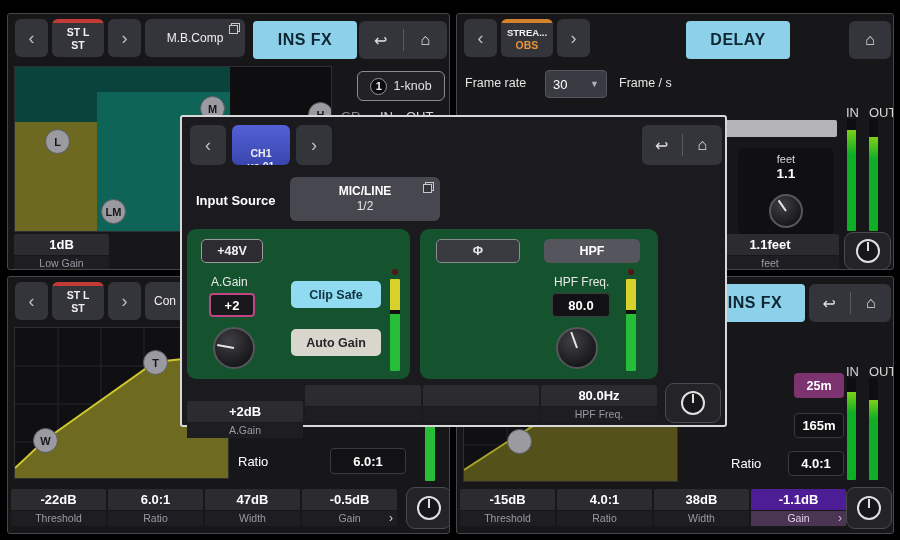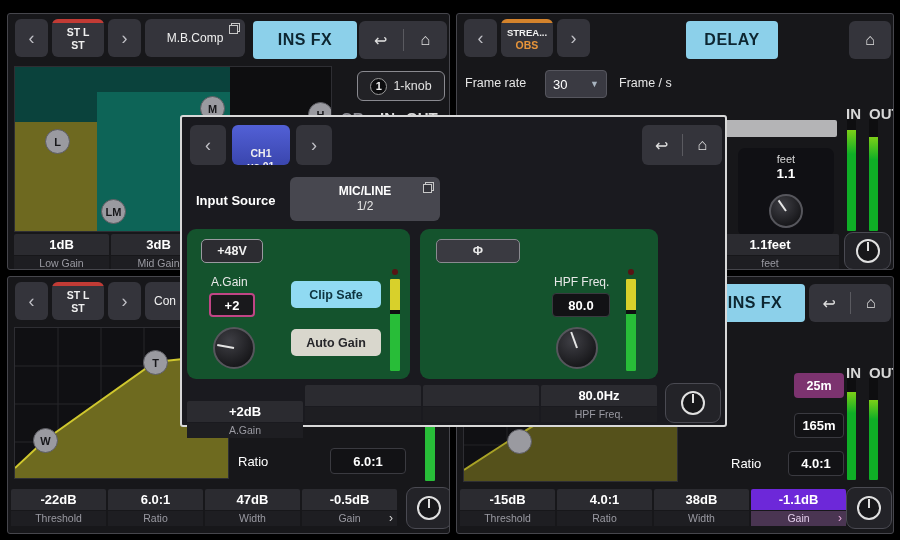--- a/index.html
+++ b/index.html
@@ -19,21 +19,21 @@
   .title { position:absolute; height:38px; display:flex; align-items:center; justify-content:center;
            background:#8cd0ea; color:#0d2631; font-weight:bold; font-size:16px; border-radius:4px; letter-spacing:.5px; }
   .navbox { position:absolute; height:38px; background:#34343b; border-radius:6px;
             display:flex; align-items:center; justify-content:space-evenly; }
   .navbtn { width:38px; text-align:center; font-size:16px; color:#e0e0e0; }
   .vsep { width:1px; height:22px; background:#5a5a60; }
   .fval { background:#2b2b30; color:#fff; font-weight:bold; font-size:13px; text-align:center;
           height:21px; line-height:21px; border-radius:2px 2px 0 0; }
   .flab { background:#1e1e22; color:#9a9aa2; font-size:10.5px; text-align:center;
           height:15px; line-height:15px; margin-top:1px; position:relative; }
-  .fval.purple { background:#6d28d9; }
+  .fval.purple { background:#4c1d95; }
   .flab.purple { background:#4a3552; color:#e2cdea; }
   .more { position:absolute; right:4px; top:0; font-size:12px; color:#d8d8d8; }
   .more.pink { color:#e2a8d8; }
   .knob { position:absolute; border-radius:50%; border:2px solid #56565c;
           background:radial-gradient(circle at 38% 32%, #3f3f45, #17171a 75%); }
   .knob .ptr { position:absolute; left:50%; bottom:50%; width:2px; height:17px; margin-left:-1px;
                background:#e6e6e6; transform-origin:50% 100%; }
   .knob.small .ptr { height:13px; }
   .meter { position:absolute; background:#0e0e10; overflow:hidden; border-radius:1px; }
   .mfill { position:absolute; bottom:0; left:0; right:0; }
@@ -44,21 +44,21 @@
               display:flex; align-items:center; justify-content:center; }
   .clock { width:24px; height:24px; border:2px solid #e0e0e0; border-radius:50%; position:relative; background:#17171a; }
   .clock::after { content:""; position:absolute; left:50%; top:1px; width:2px; height:9px; margin-left:-1px; background:#e0e0e0; }
   .gnode { position:absolute; width:25px; height:25px; border-radius:50%; background:#9a9aa0;
            border:1px solid #5c5c62; color:#17171a; font-size:11px; font-weight:bold;
            display:flex; align-items:center; justify-content:center; }
   .copyic { position:absolute; width:11px; height:11px; }
   .copyic::before { content:""; position:absolute; right:0; top:0; width:7px; height:7px; border:1px solid #c8c8c8; }
   .copyic::after  { content:""; position:absolute; left:0; bottom:0; width:7px; height:7px; border:1px solid #c8c8c8; background:#34343b; }
   .lab { position:absolute; color:#e6e6e6; font-size:12.5px; }
-  .smlab { position:absolute; color:#d8d8d8; font-size:15px; font-weight:bold; }
+  .smlab { position:absolute; color:#d8d8d8; font-size:13px; font-weight:normal; }
   .valbox { position:absolute; background:#121215; border:1px solid #3a3a40; border-radius:4px;
             color:#fff; font-weight:bold; font-size:13px; display:flex; align-items:center; justify-content:center; }
   .dd { position:absolute; background:#3a3a42; border:1px solid #56565e; border-radius:4px; color:#fff;
         font-size:13px; display:flex; align-items:center; justify-content:space-between; padding:0 7px; }
   .dd .arr { font-size:9px; color:#a8b4c0; }
   .section { position:absolute; background:#14532d; border-radius:9px;text-align:right; }
   .pillbtn { position:absolute; border-radius:5px; display:flex; align-items:center; justify-content:center;
              font-weight:bold; font-size:12.5px; }
   .graph { position:absolute; overflow:hidden; border:1px solid #2e2e33; }
 </style>
@@ -115,39 +115,35 @@
       <span style="font-size:12.5px;color:#e0e0e0;">1-knob</span>
     </div>
     <span class="smlab" style="left:333px;top:95px;color:#8a8a92;">GR</span>
     <span class="smlab" style="left:372px;top:95px;">IN</span>
     <span class="smlab" style="left:398px;top:95px;">OUT</span>
 
     <div class="abs" style="left:6px;top:220px;width:95px;">
       <div class="fval">1dB</div>
       <div class="flab">Low Gain</div>
     </div>
-    <div class="abs" style="left:103px;top:220px;width:95px;">
-      <div class="fval">3dB</div>
-      <div class="flab">Mid Gain</div>
-    </div>
   </div>
 
   <div class="panel" style="left:456px;top:13px;width:438px;height:257px;">
     <div class="btn chev" style="left:7px;top:5px;">
         <span>‹</span>
       </div>
     <div class="btn chbtn" style="left:44px;top:5px;">
       <span class="chbar" style="background:#d4832c;"></span>
       <span class="chl1" style="font-size:9.5px;">STREA...</span>
       <span class="chl2" style="color:#e8953a;">OBS</span>
     </div>
     <div class="btn chev" style="left:100px;top:5px;">
         <span>›</span>
       </div>
-    <div class="title" style="left:229px;top:7px;width:92px;">
+    <div class="title" style="left:229px;top:7px;width:104px;">
         <span>DELAY</span>
       </div>
     <div class="navbox" style="left:392px;top:7px;width:42px;">
       <span class="navbtn">⌂</span>
     </div>
 
     <span class="lab" style="left:8px;top:62px;">Frame rate</span>
     <div class="dd" style="left:88px;top:56px;width:62px;height:28px;">
       <span>30</span>
       <span class="arr">▼</span>
@@ -362,20 +358,23 @@
       <span class="led" style="left:205px;top:40px;"></span>
       <div class="meter" style="left:203px;top:50px;width:10px;height:92px;">
           <div class="mfill myg" style="height:100%;"></div>
         </div>
     </div>
 
     <div class="section" style="left:238px;top:112px;width:238px;height:150px;">
       <div class="pillbtn" style="left:16px;top:10px;width:84px;height:24px;background:#3a3a41;border:1px solid #8a8a90;color:#e8e8e8;">
           <span>Φ</span>
         </div>
+      <div class="pillbtn" style="left:124px;top:10px;width:96px;height:24px;background:#55555e;color:#fff;">
+          <span>HPF</span>
+        </div>
       <span class="lab" style="left:134px;top:46px;font-size:12px;color:#e8e8e8;">HPF Freq.</span>
       <div class="valbox" style="left:132px;top:64px;width:58px;height:24px;">
           <span>80.0</span>
         </div>
       <div class="knob" style="left:136px;top:98px;width:42px;height:42px;">
           <span class="ptr" style="transform:rotate(-20deg);"></span>
         </div>
       <span class="led" style="left:208px;top:40px;"></span>
       <div class="meter" style="left:206px;top:50px;width:10px;height:92px;">
           <div class="mfill myg" style="height:100%;"></div>

